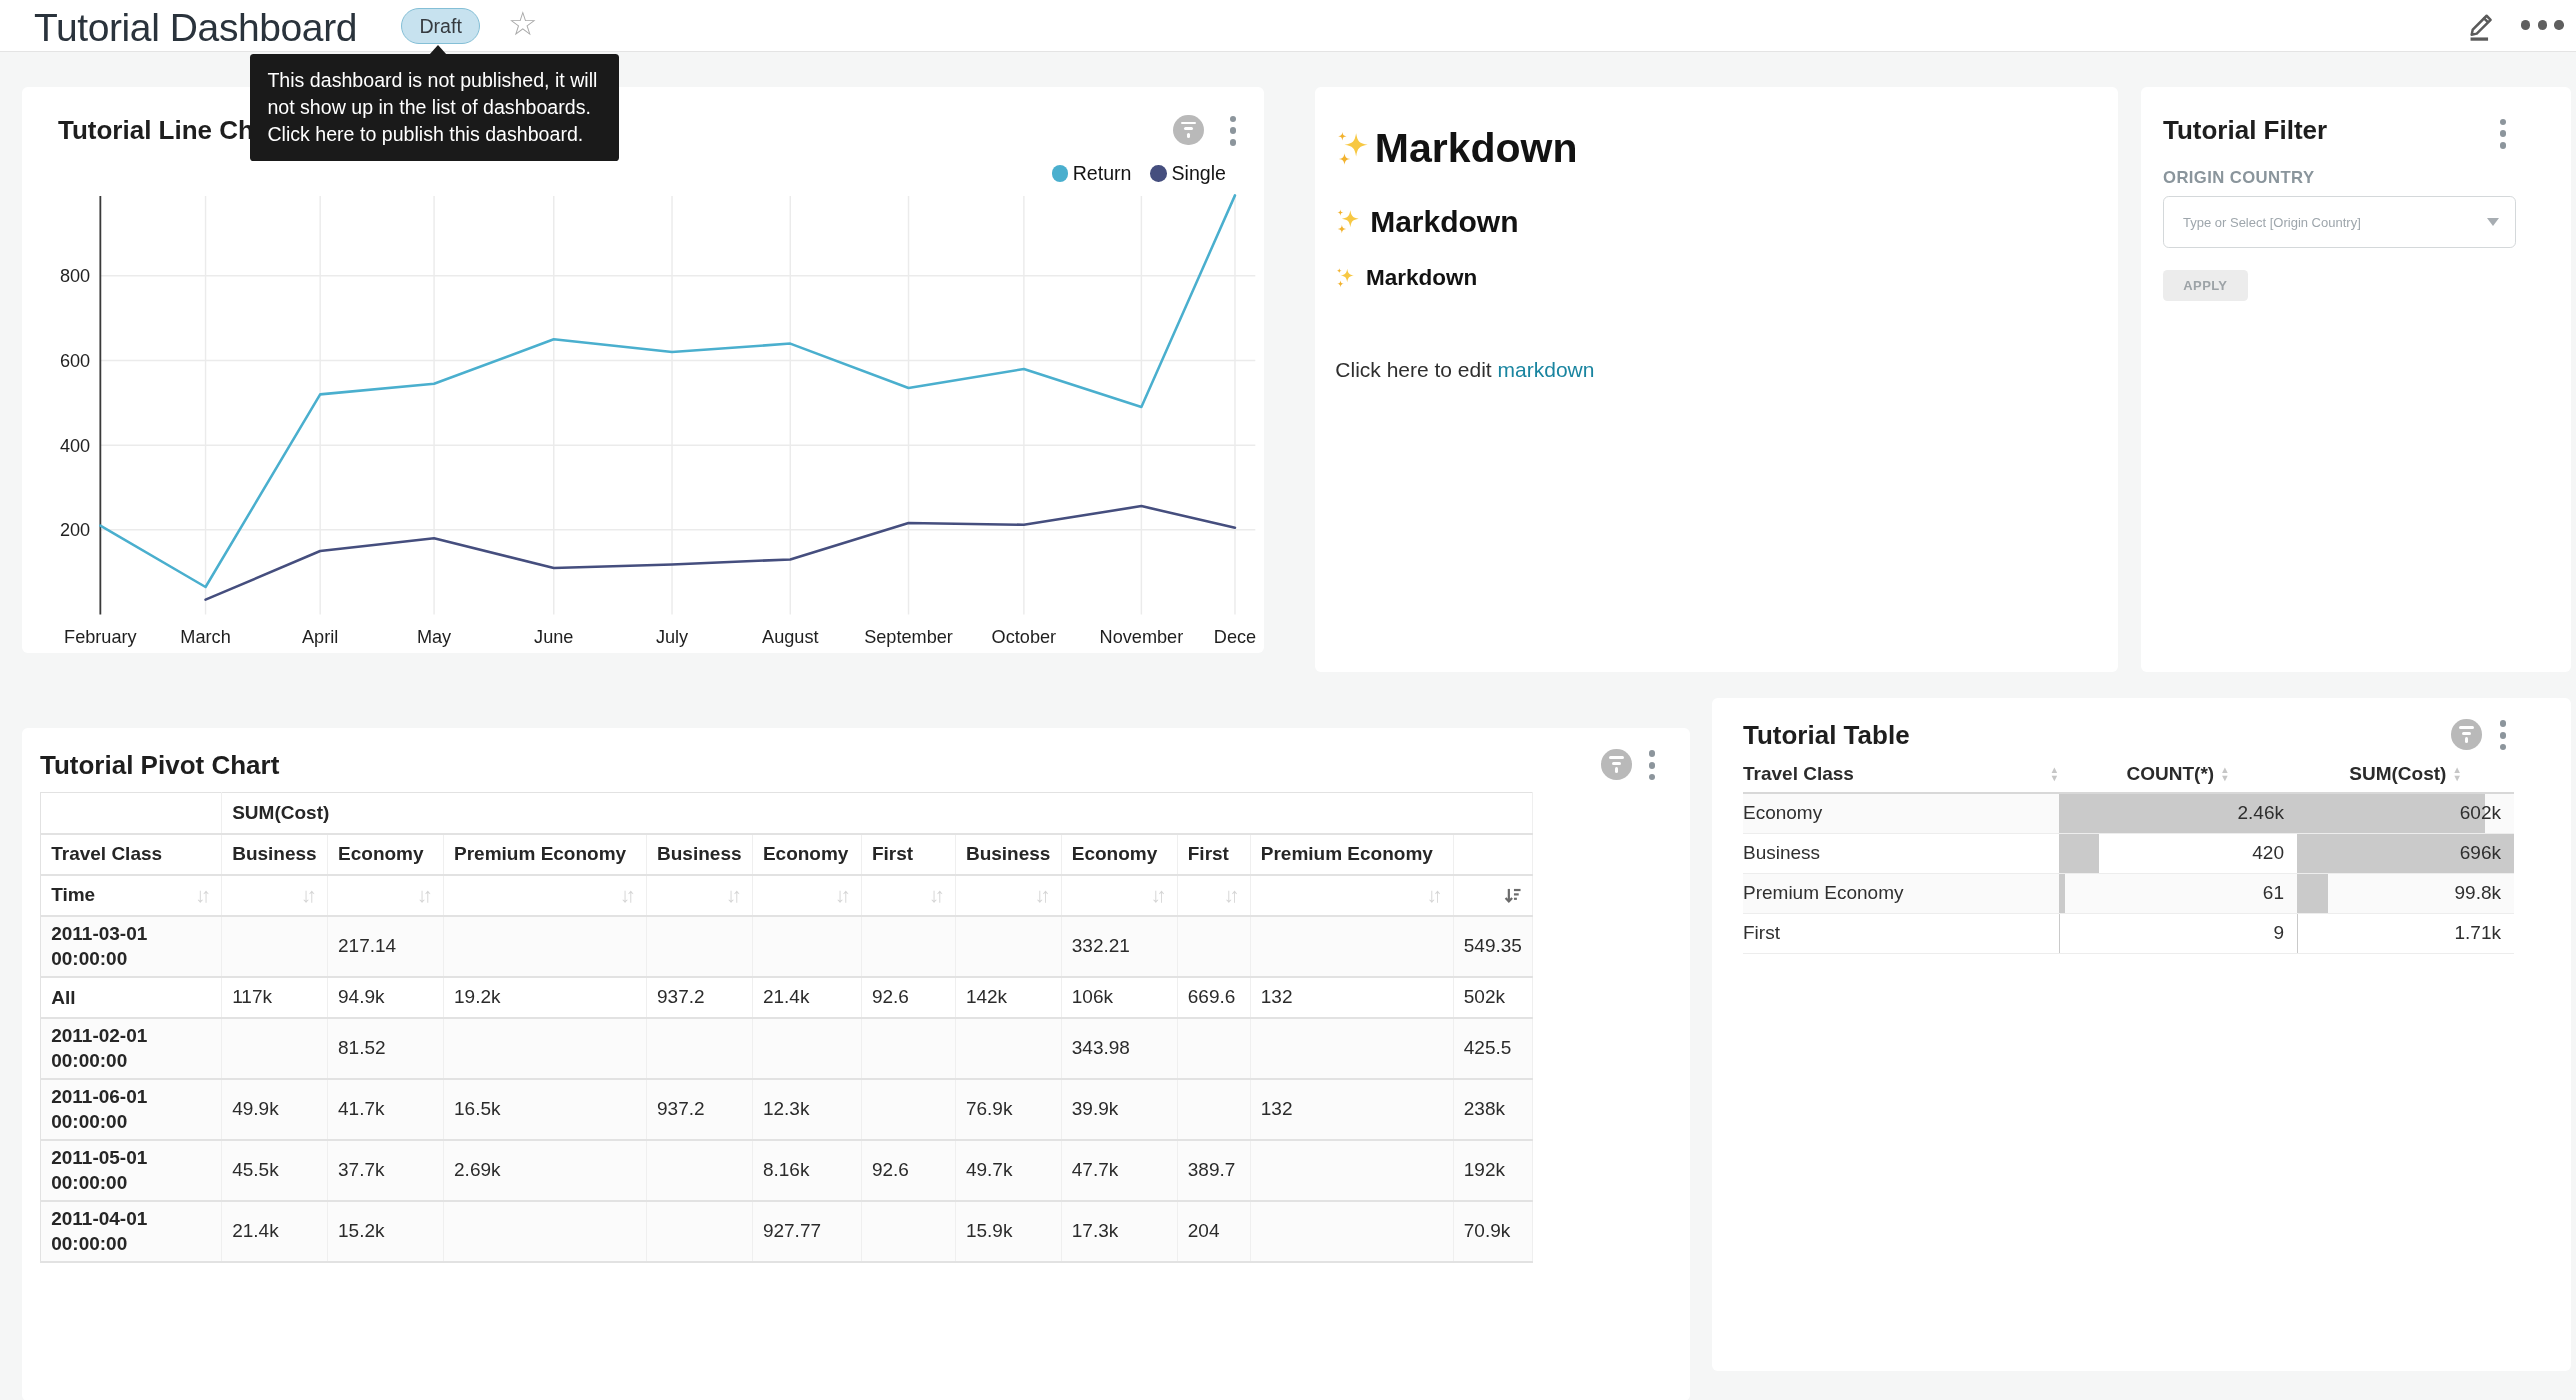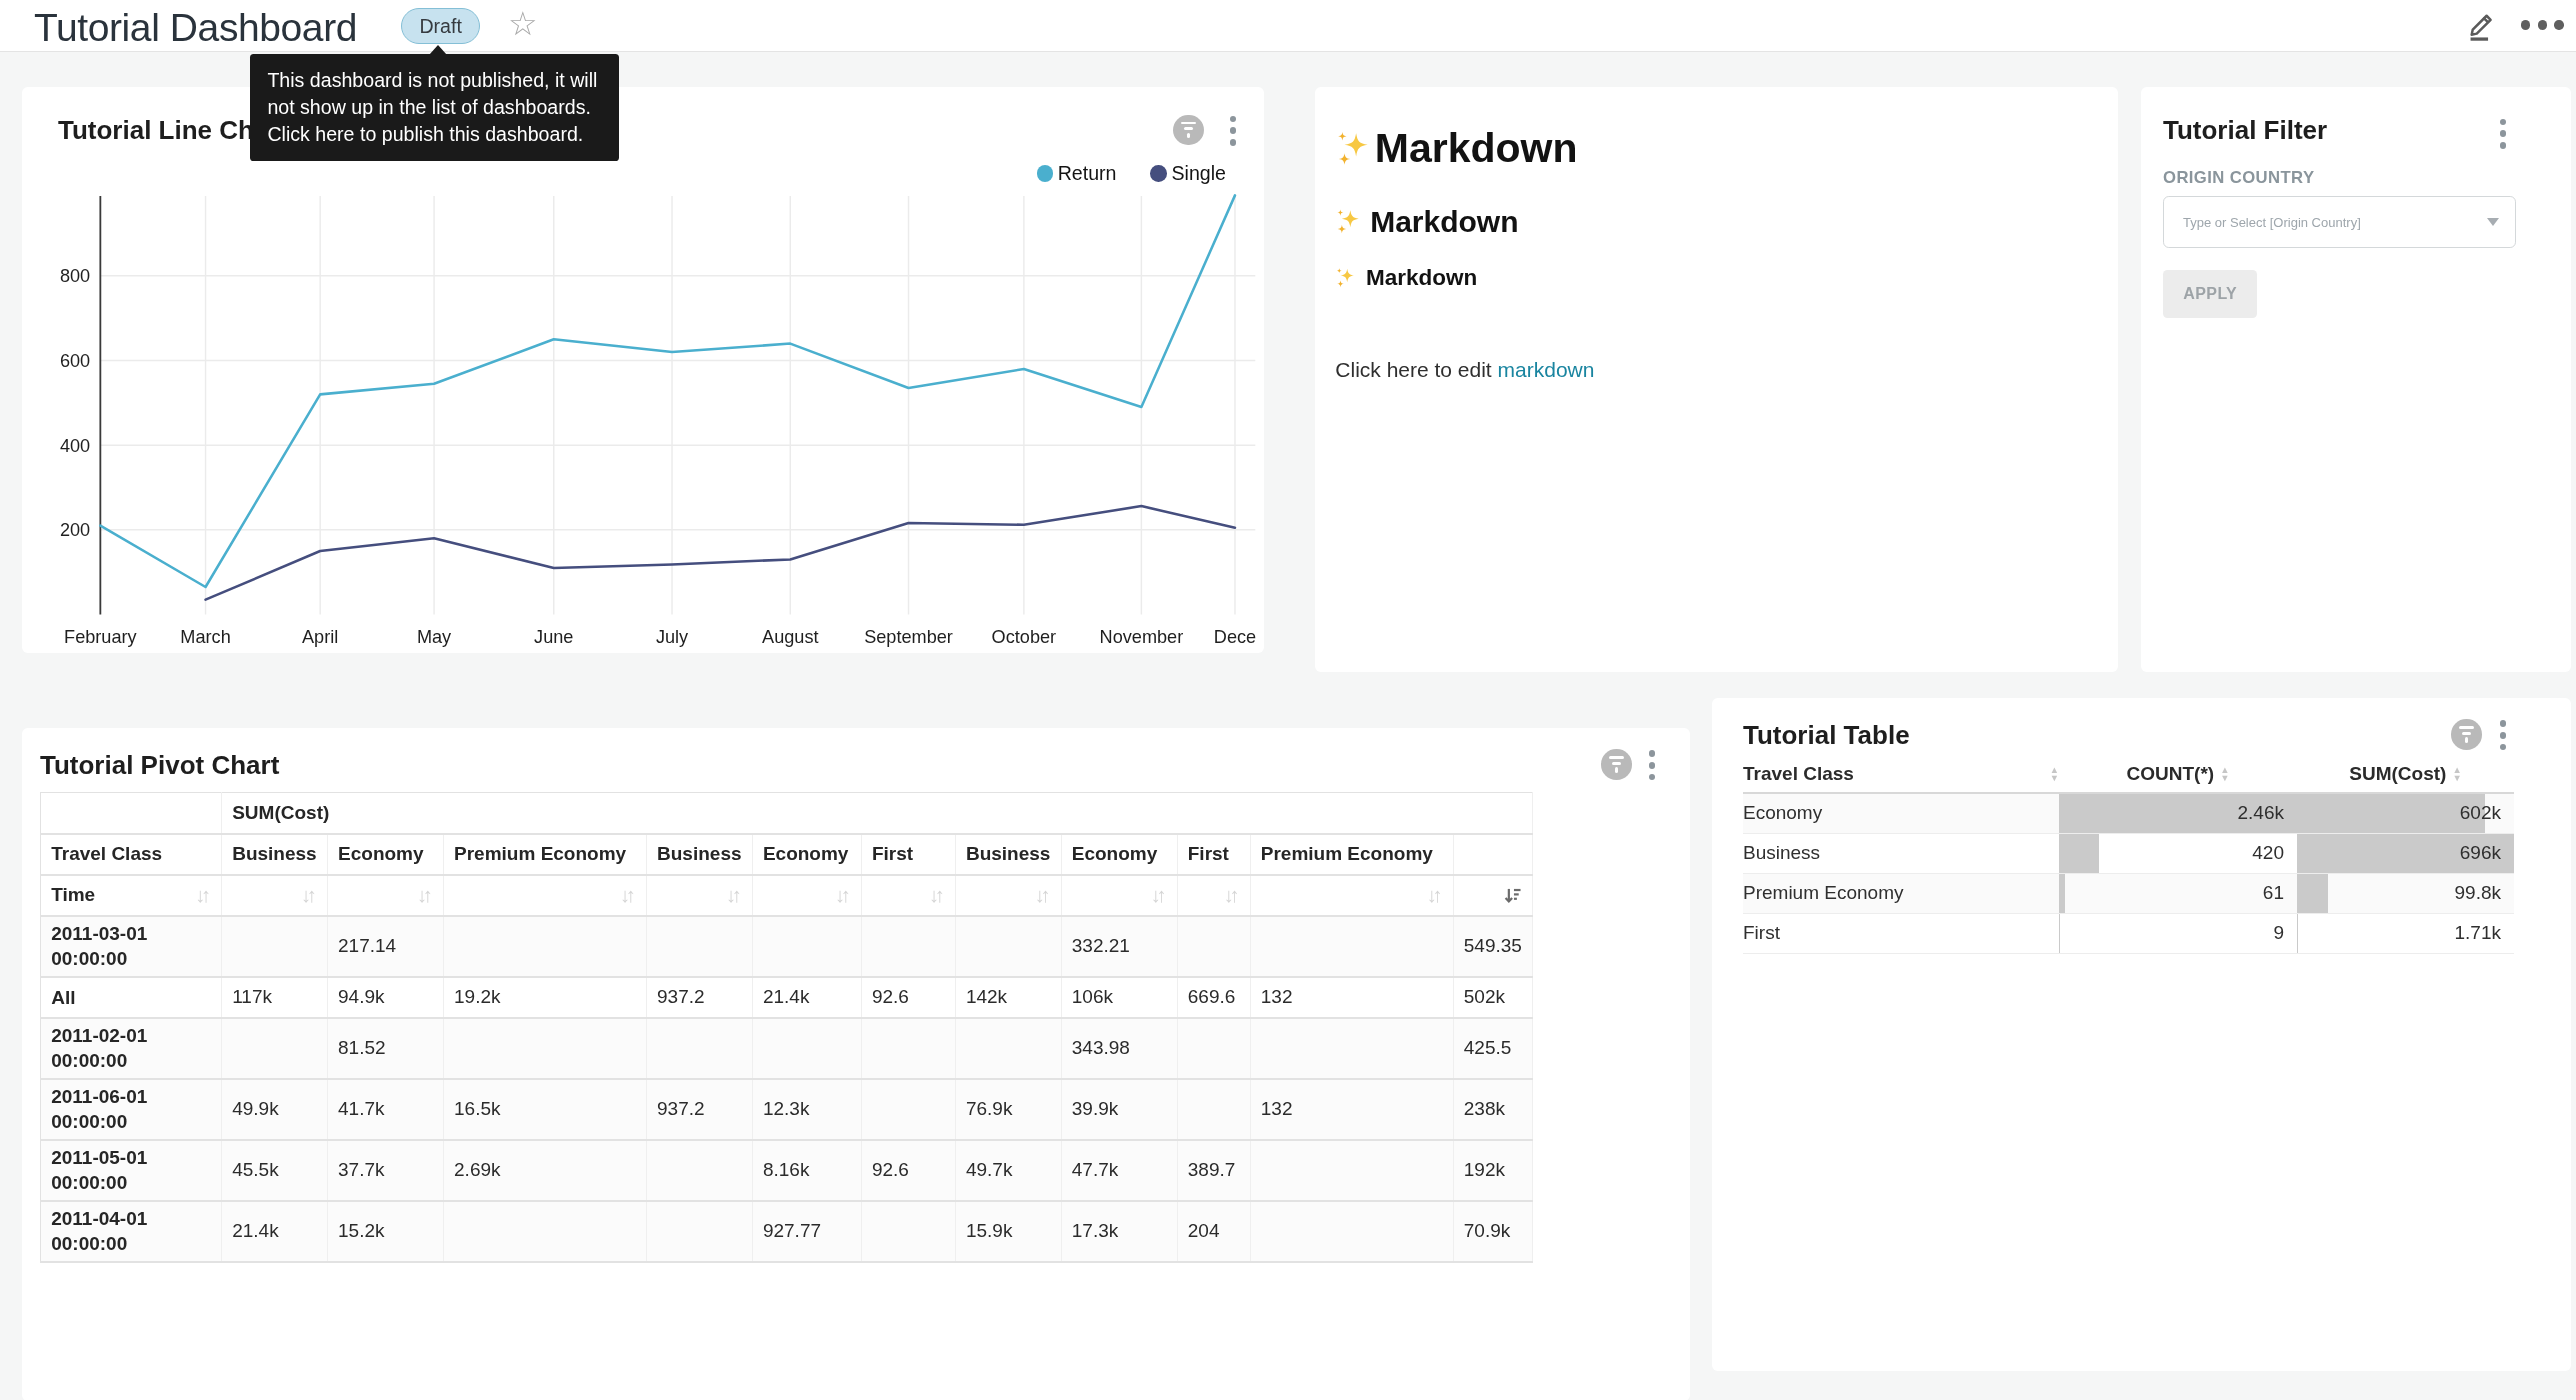--- a/index.html
+++ b/index.html
@@ -60,21 +60,21 @@
     align-items:center; justify-content:center; gap:2.9px; cursor:pointer;
   }
   .filter-badge i { background:#fff; border-radius:1.5px; }
   .filter-badge i:nth-child(1){ width:14.5px; height:2.9px; }
   .filter-badge i:nth-child(2){ width:8.7px; height:2.9px; }
   .filter-badge i:nth-child(3){ width:2.9px;  height:5.1px; }
   .kebab { position:absolute; display:flex; flex-direction:column; gap:5.1px; cursor:pointer; padding:2.9px; }
   .kebab i { width:6.5px; height:6.5px; border-radius:50%; background:#8C959C; }
   
   #line-legend {
-    position:absolute; top:75px; right:38px; display:flex; gap:34px; z-index:5;
+    position:absolute; top:75px; right:38px; display:flex; gap:19px; z-index:5;
   }
   .legend-item { display:flex; align-items:center; cursor:pointer; }
   .legend-item .dot { width:16.7px; height:16.7px; border-radius:50%; margin-right:4.4px; }
   .legend-item span.lbl { font-size:19.6px; color:#141414; }
   #line-svg-mount { position:absolute; inset:0; }
   
   #md-body { position:absolute; left:20.3px; top:38px; right:22px; }
   .md-h { display:flex; align-items:center; color:#121212; font-weight:700; }
   #md-h1 { font-size:41px; margin-bottom:33px; gap:1.5px; }
   #md-h2 { font-size:30px; margin-bottom:26px; gap:7.3px; }
@@ -93,24 +93,24 @@
   #ff-select .ph {
     position:absolute; left:19px; top:50%; transform:translateY(-50%);
     font-size:13px; color:#9EA6AC; white-space:nowrap;
   }
   #ff-select .caret {
     position:absolute; right:16px; top:50%; margin-top:-3.6px;
     border-left:6.5px solid transparent; border-right:6.5px solid transparent;
     border-top:8px solid #A7ADB2;
   }
   #ff-apply {
-    position:absolute; left:22px; top:183px; height:48px; padding:0 20.3px;
+    position:absolute; left:22px; top:183px; height:31px; padding:0 20.3px;
     background:#ECECEC; border:none; border-radius:4.4px;
     font-family:"Liberation Sans", sans-serif;
-    font-size:16px; font-weight:700; letter-spacing:0.4px; color:#9DA3A7; cursor:pointer;
+    font-size:13px; font-weight:700; letter-spacing:0.4px; color:#9DA3A7; cursor:pointer;
   }
   
   #pivot-table {
     position:absolute; left:18px; top:64px;
     border-collapse:collapse; table-layout:fixed;
     border:1.5px solid #E2E2E2;
   }
   #pivot-table th, #pivot-table td {
     border-right:1.5px solid #EFEFEF; border-bottom:2.2px solid #E2E2E2;
     padding:0 10.2px; font-size:19px; text-align:left; vertical-align:middle;

